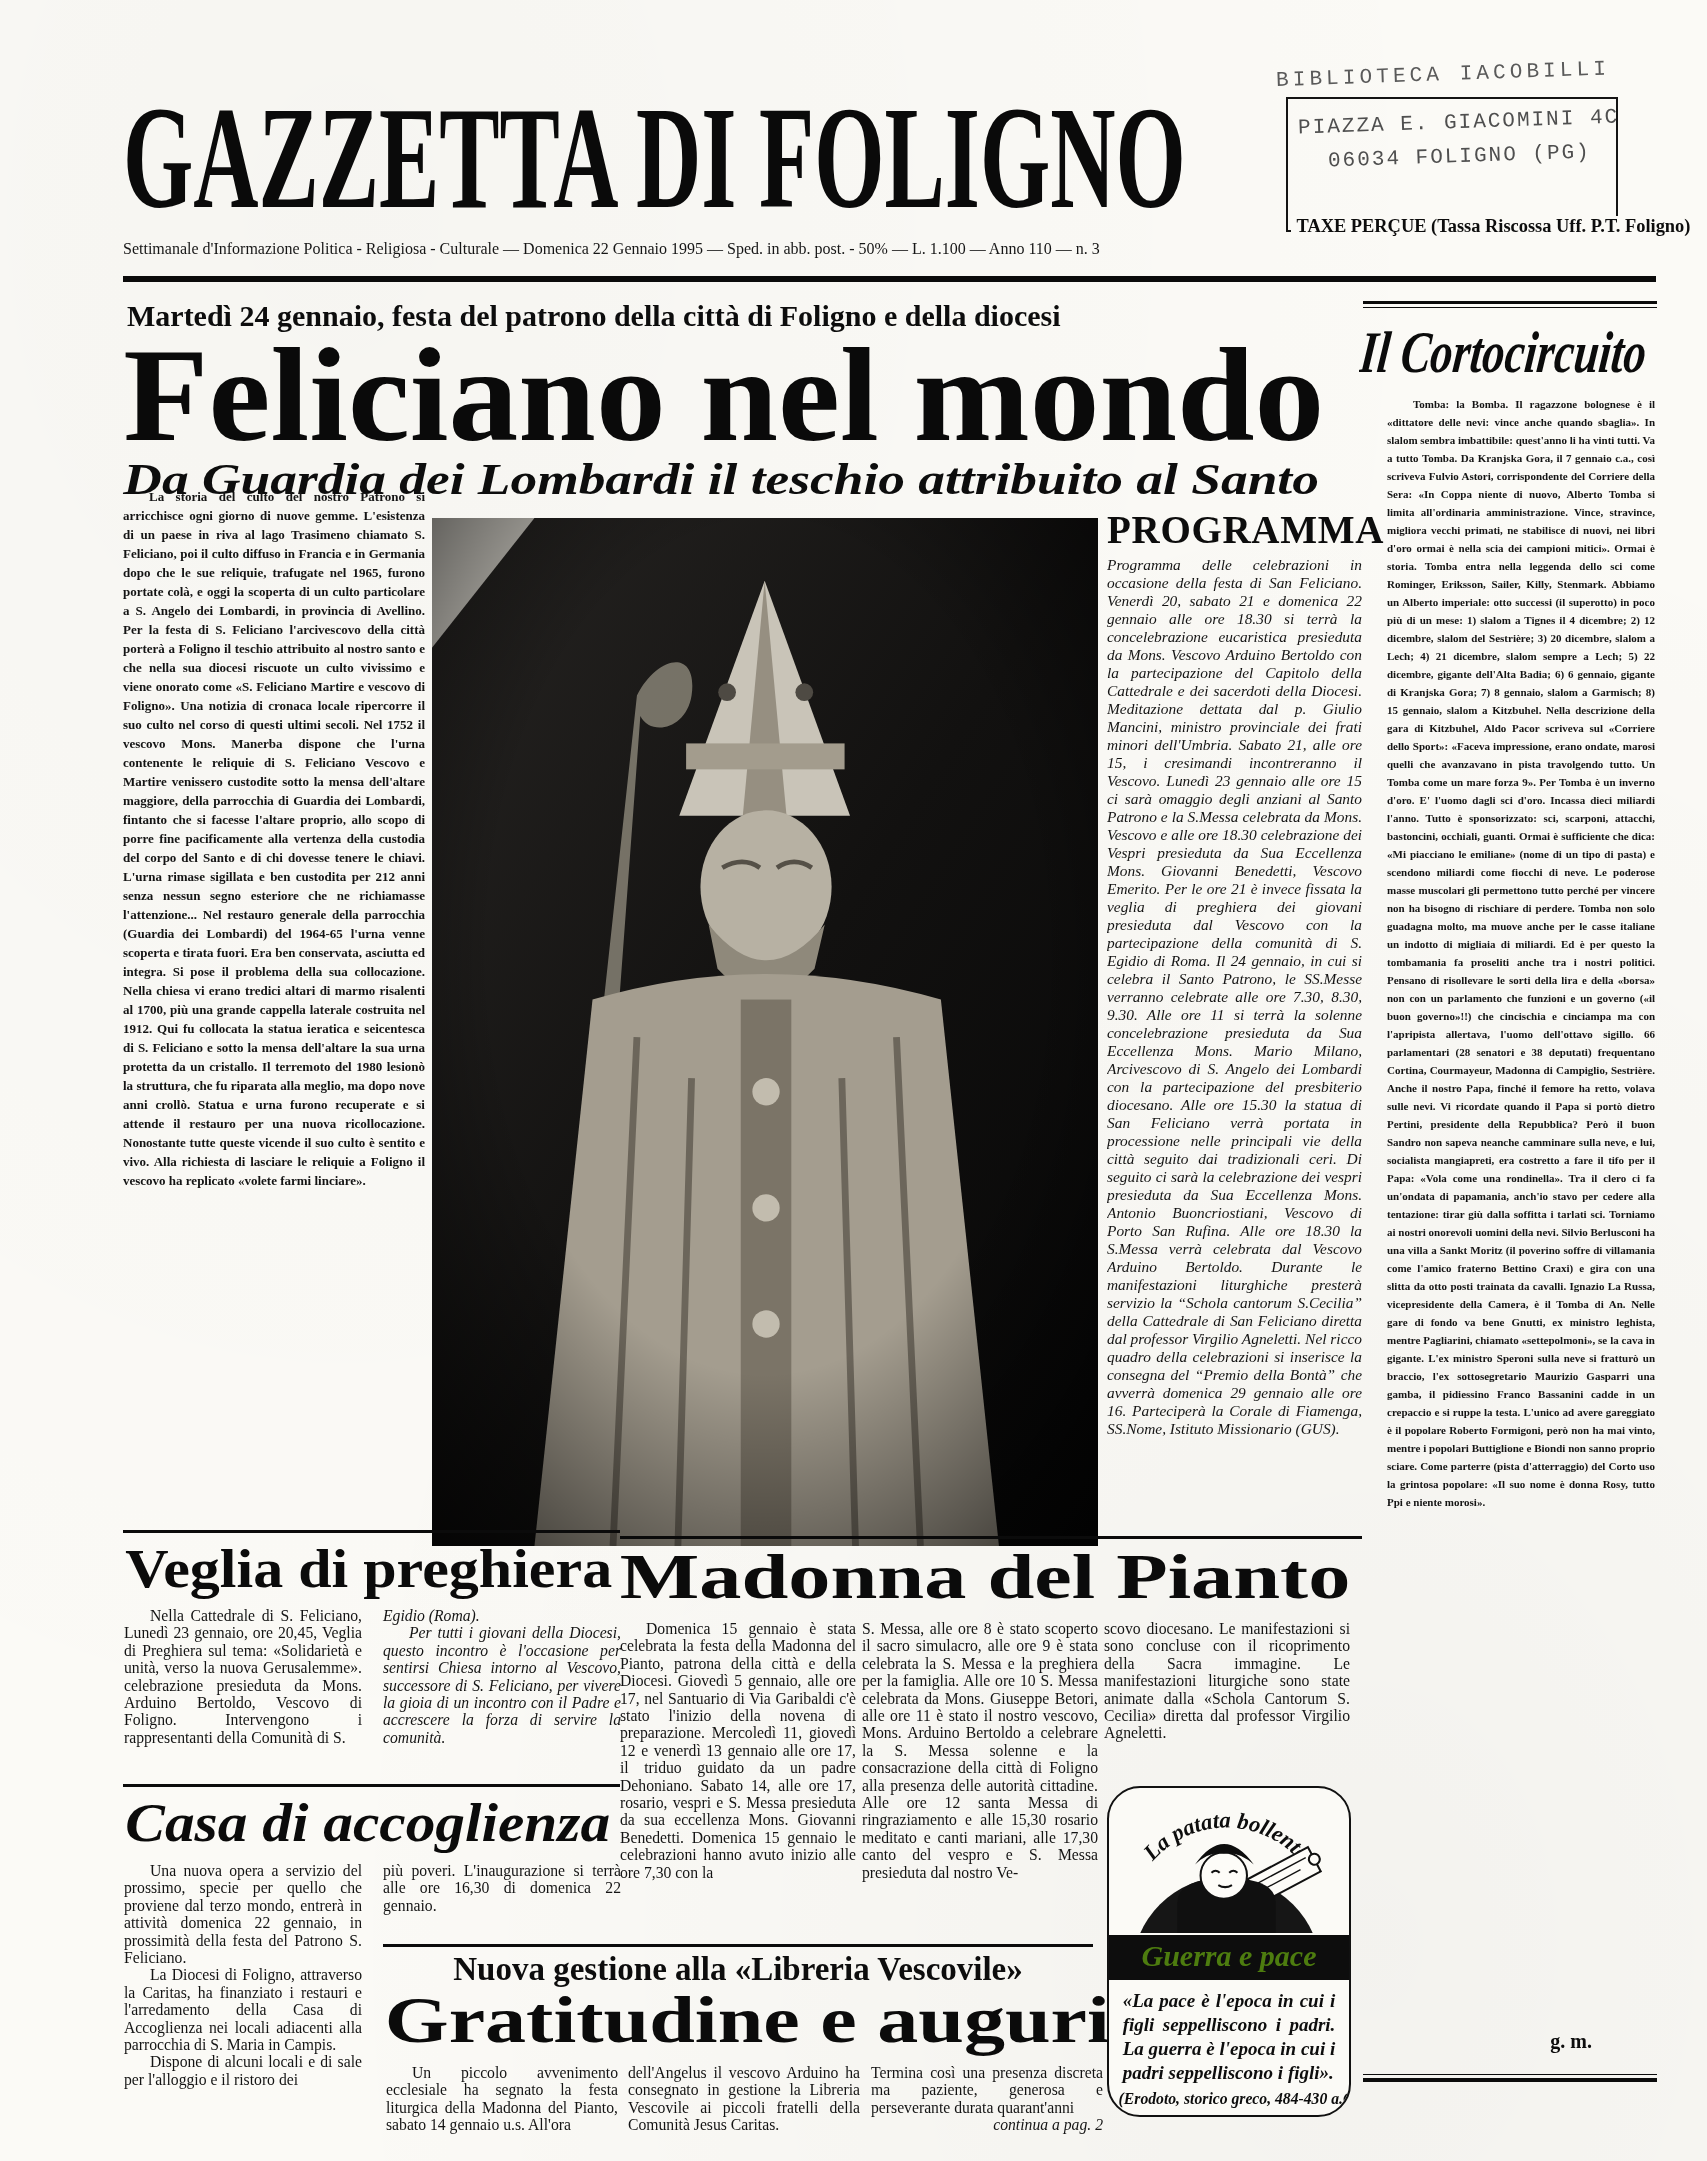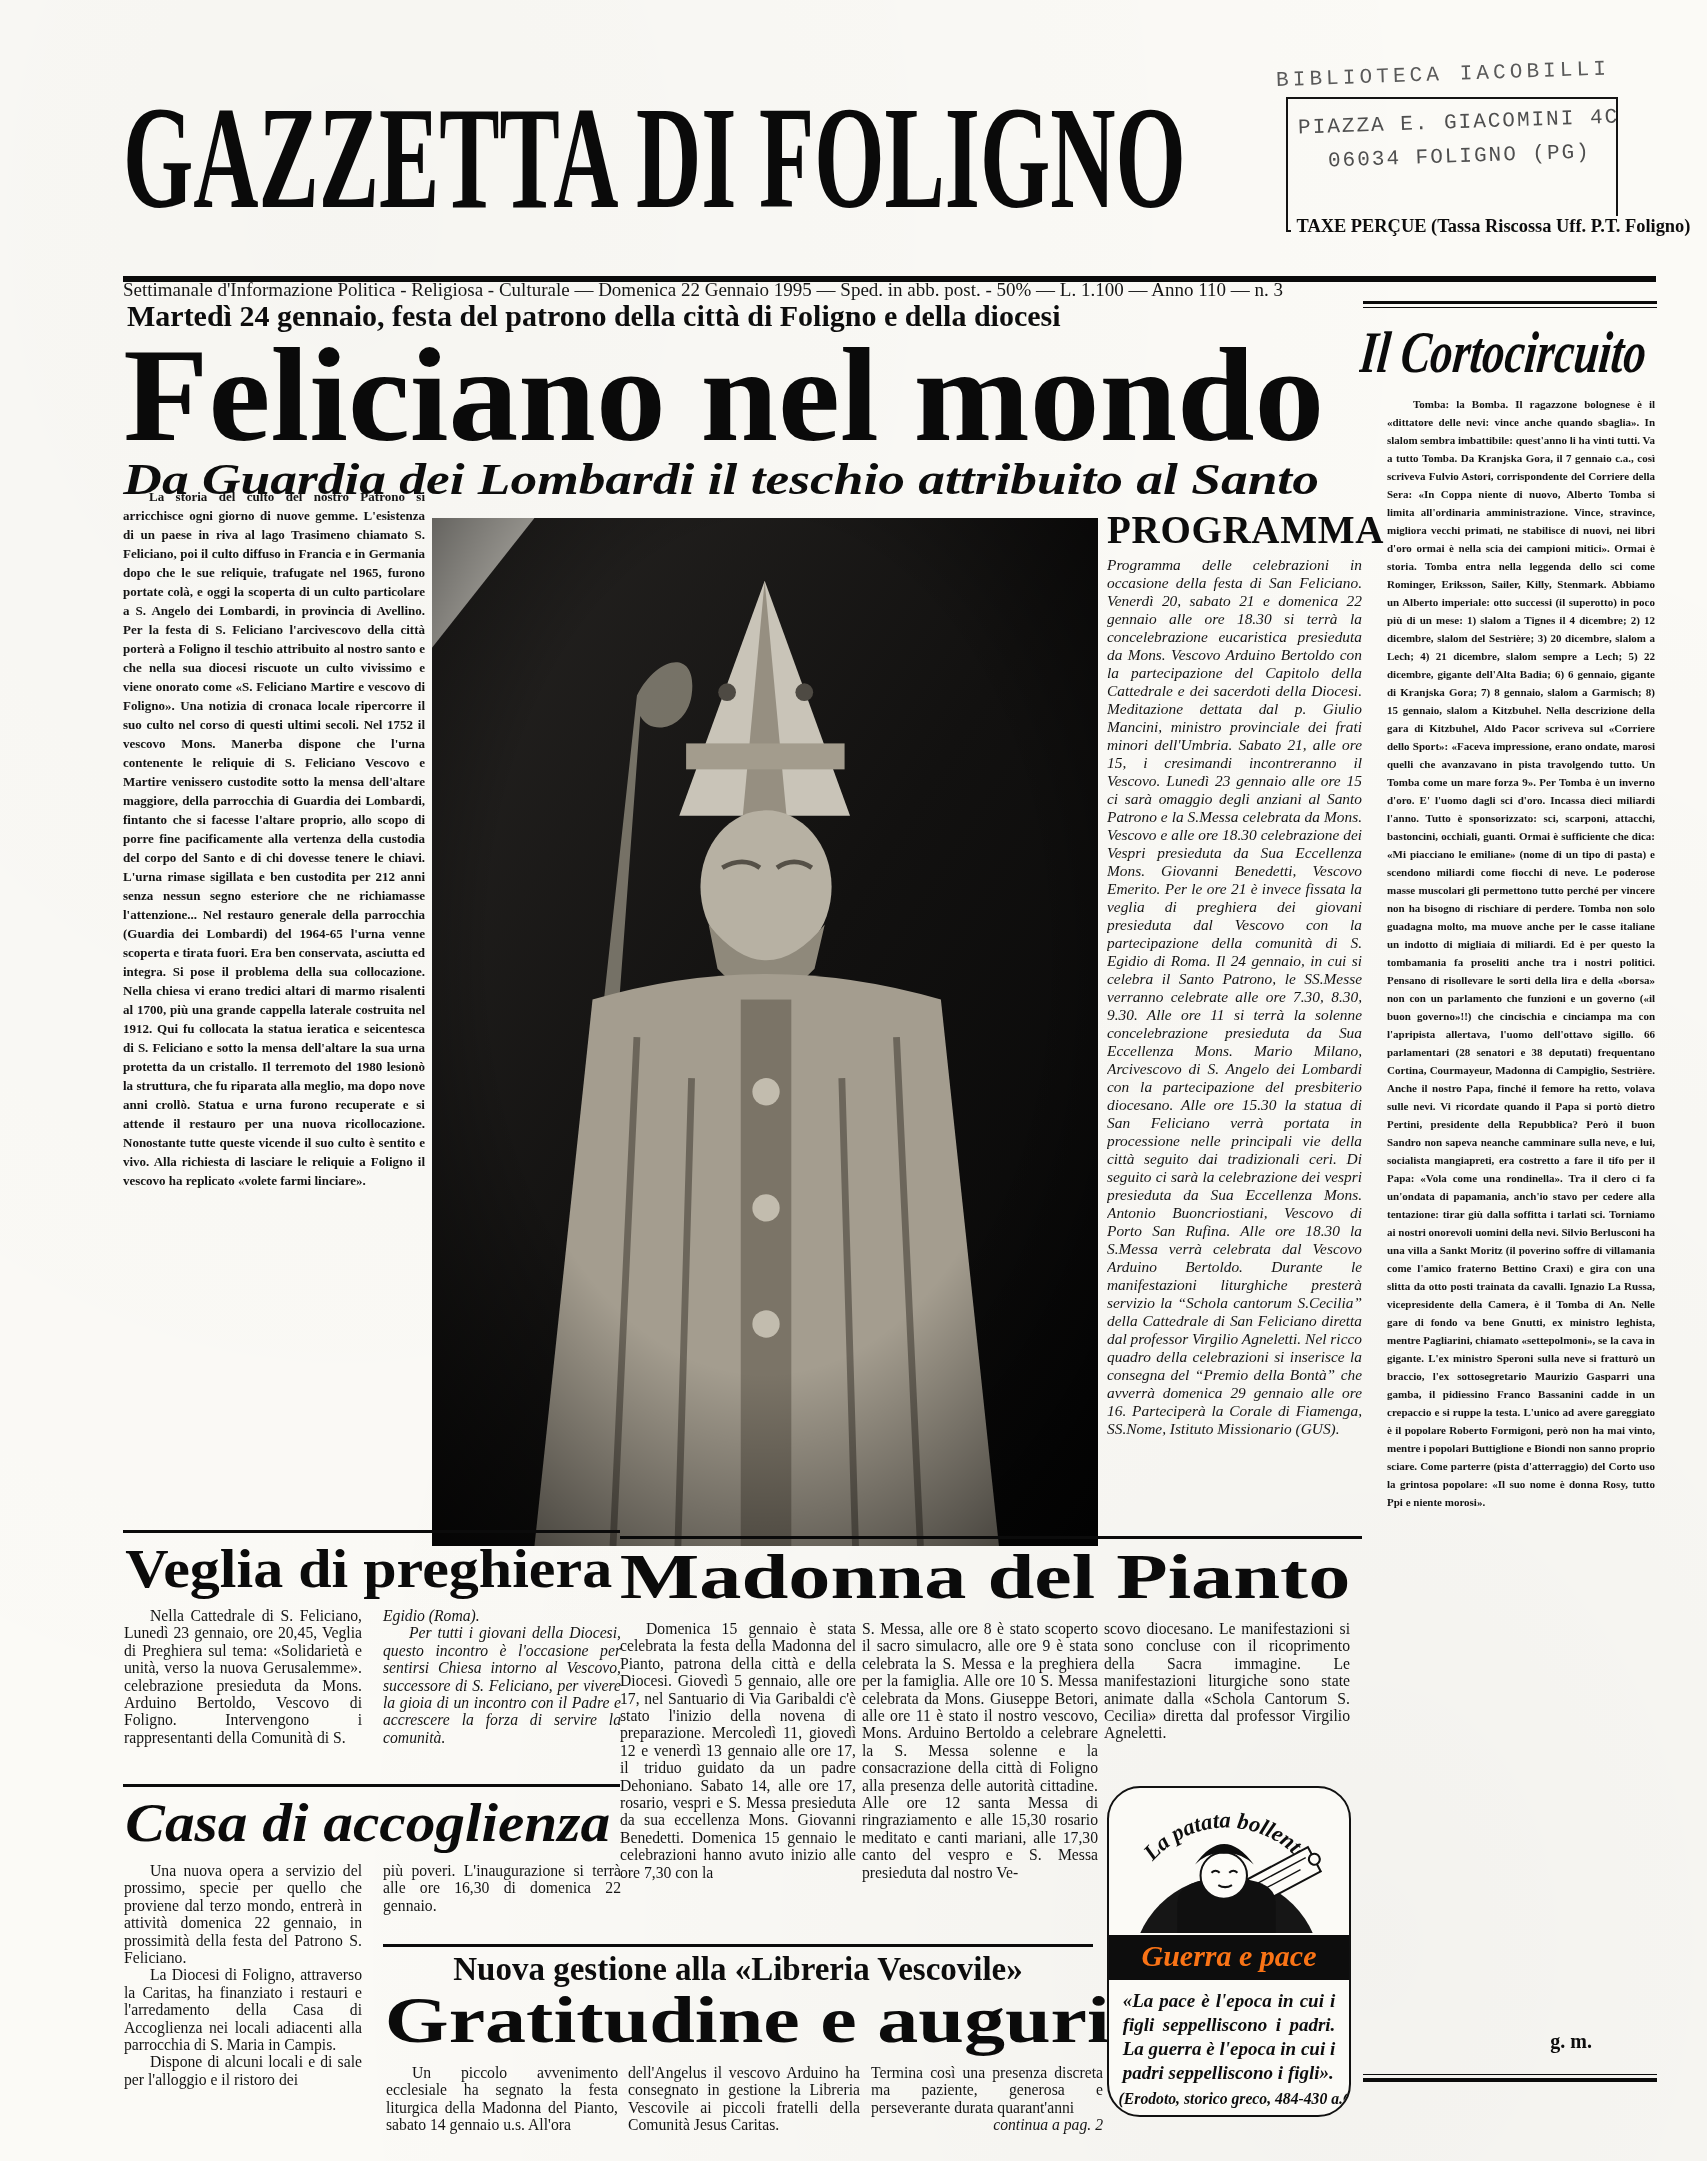--- a/index.html
+++ b/index.html
@@ -26,21 +26,21 @@
     <text x="0" y="232" font-size="215" font-weight="bold" fill="#0a0a0a" textLength="1555" lengthAdjust="spacingAndGlyphs">GAZZETTA DI FOLIGNO</text>
   </svg>
 
   <div class="abs mono" style="left:1276px;top:63px;width:342px;font-size:21px;letter-spacing:4.1px;color:#5a5a5a;transform:rotate(-2deg);white-space:nowrap;">BIBLIOTECA  IACOBILLI</div>
   <div class="abs" style="left:1286px;top:97px;width:328px;height:131px;border:2.7px solid #141414;">
     <div class="mono" style="position:absolute;left:9.6px;top:12.3px;font-size:21px;letter-spacing:2px;color:#4f4f4f;transform:rotate(-2deg);white-space:nowrap;">PIAZZA E. GIACOMINI 4C</div>
     <div class="mono" style="position:absolute;left:40px;top:46px;font-size:21px;letter-spacing:2px;color:#4f4f4f;transform:rotate(-2deg);white-space:nowrap;">06034 FOLIGNO (PG)</div>
   </div>
   <div class="abs serifB" style="left:1291px;top:216px;font-size:18.4px;background:#fbfaf6;padding:0 5.5px;white-space:nowrap;">TAXE PERÇUE (Tassa Riscossa Uff. P.T. Foligno)</div>
 
-  <div class="abs" style="left:123px;top:240px;width:1533px;font-size:19px;white-space:nowrap;color:#161616;margin-top:39px;">Settimanale  d'Informazione  Politica - Religiosa - Culturale  —  Domenica 22 Gennaio 1995  —  Sped. in abb. post. - 50%  —  L. 1.100  —  Anno  110  —  n. 3</div>
+  <div class="abs" style="left:123px;top:240px;width:1533px;font-size:16px;white-space:nowrap;color:#161616;">Settimanale  d'Informazione  Politica - Religiosa - Culturale  —  Domenica 22 Gennaio 1995  —  Sped. in abb. post. - 50%  —  L. 1.100  —  Anno  110  —  n. 3</div>
   <div class="rule" style="left:123px;top:276px;width:1533px;height:6.1px;"></div>
 
   <div class="abs serifB" style="left:127px;top:299px;width:1230px;font-size:30px;white-space:nowrap;">Martedì 24 gennaio, festa del patrono della città di Foligno e della diocesi</div>
   <svg class="abs" style="left:122px;top:322px;" width="1216" height="145" viewBox="0 0 1780 212">
     <text x="2" y="172" font-size="196" font-weight="bold" fill="#0a0a0a" textLength="1758" lengthAdjust="spacingAndGlyphs">Feliciano nel mondo</text>
   </svg>
   <svg class="abs" style="left:122px;top:452px;" width="1216" height="59" viewBox="0 0 1780 86">
     <text x="2" y="62" font-size="64" font-weight="bold" font-style="italic" fill="#0d0d0d" textLength="1750" lengthAdjust="spacingAndGlyphs">Da Guardia dei Lombardi il teschio attribuito al Santo</text>
   </svg>
 
@@ -153,21 +153,21 @@
         <line x1="215" y1="132" x2="280" y2="132" stroke="#111" stroke-width="2"></line>
         <circle cx="205" cy="128" r="8" fill="#fdfcf8" stroke="#111" stroke-width="3"></circle>
         <circle cx="305" cy="128" r="8" fill="#fdfcf8" stroke="#111" stroke-width="3"></circle>
       </g>
       <path d="M100,168 Q100,132 172,132 Q244,132 244,168 L244,212 L100,212 Z" fill="#101010"></path>
       <circle cx="168" cy="128" r="34" fill="#fdfcf8" stroke="#111" stroke-width="3"></circle>
       <path d="M150,124 Q156,118 162,124 M176,124 Q182,118 188,124" stroke="#111" stroke-width="3" fill="none"></path>
       <path d="M160,142 Q170,148 180,142" stroke="#111" stroke-width="3" fill="none"></path>
       <path d="M126,112 Q168,52 212,112 Q190,92 168,96 Q146,92 126,112 Z" fill="#0d0d0d"></path>
     </svg>
-    <div style="background:#0d0d0d;color:#f97316;text-align:center;font-size:30px;font-weight:bold;font-style:italic;padding:4.1px 0 6.8px 0;font-family:'Liberation Serif',serif;">Guerra e pace</div>
+    <div style="background:#0d0d0d;color:#4d7c0f;text-align:center;font-size:30px;font-weight:bold;font-style:italic;padding:4.1px 0 6.8px 0;font-family:'Liberation Serif',serif;">Guerra e pace</div>
     <div style="padding:9.6px 13.7px 0 13.7px;font-size:19px;line-height:24px;font-weight:bold;font-style:italic;text-align:justify;font-family:'Liberation Serif',serif;">«La pace è l'epoca in cui i figli seppelliscono i padri. La guerra è l'epoca in cui i padri seppelliscono i figli».</div>
     <div style="padding:4.1px 13.7px 0 9.6px;font-size:15.7px;font-weight:bold;font-style:italic;white-space:nowrap;font-family:'Liberation Serif',serif;">(Erodoto, storico greco, 484-430 a.C.)</div>
   </div>
 
   <div class="rule" style="left:383px;top:1944px;width:710px;height:2.7px;"></div>
   <div class="abs serifB" style="left:383px;top:1951px;width:710px;text-align:center;font-size:33px;white-space:nowrap;">Nuova gestione alla «Libreria Vescovile»</div>
   <svg class="abs" style="left:383px;top:1985px;" width="745" height="71" viewBox="0 0 1090 104">
     <text x="2" y="84" font-size="95" font-weight="bold" fill="#0b0b0b" textLength="1062" lengthAdjust="spacingAndGlyphs">Gratitudine e auguri</text>
   </svg>
   <div class="col" style="left:386px;top:2064px;width:232px;font-size:15.7px;line-height:17.4px;">

